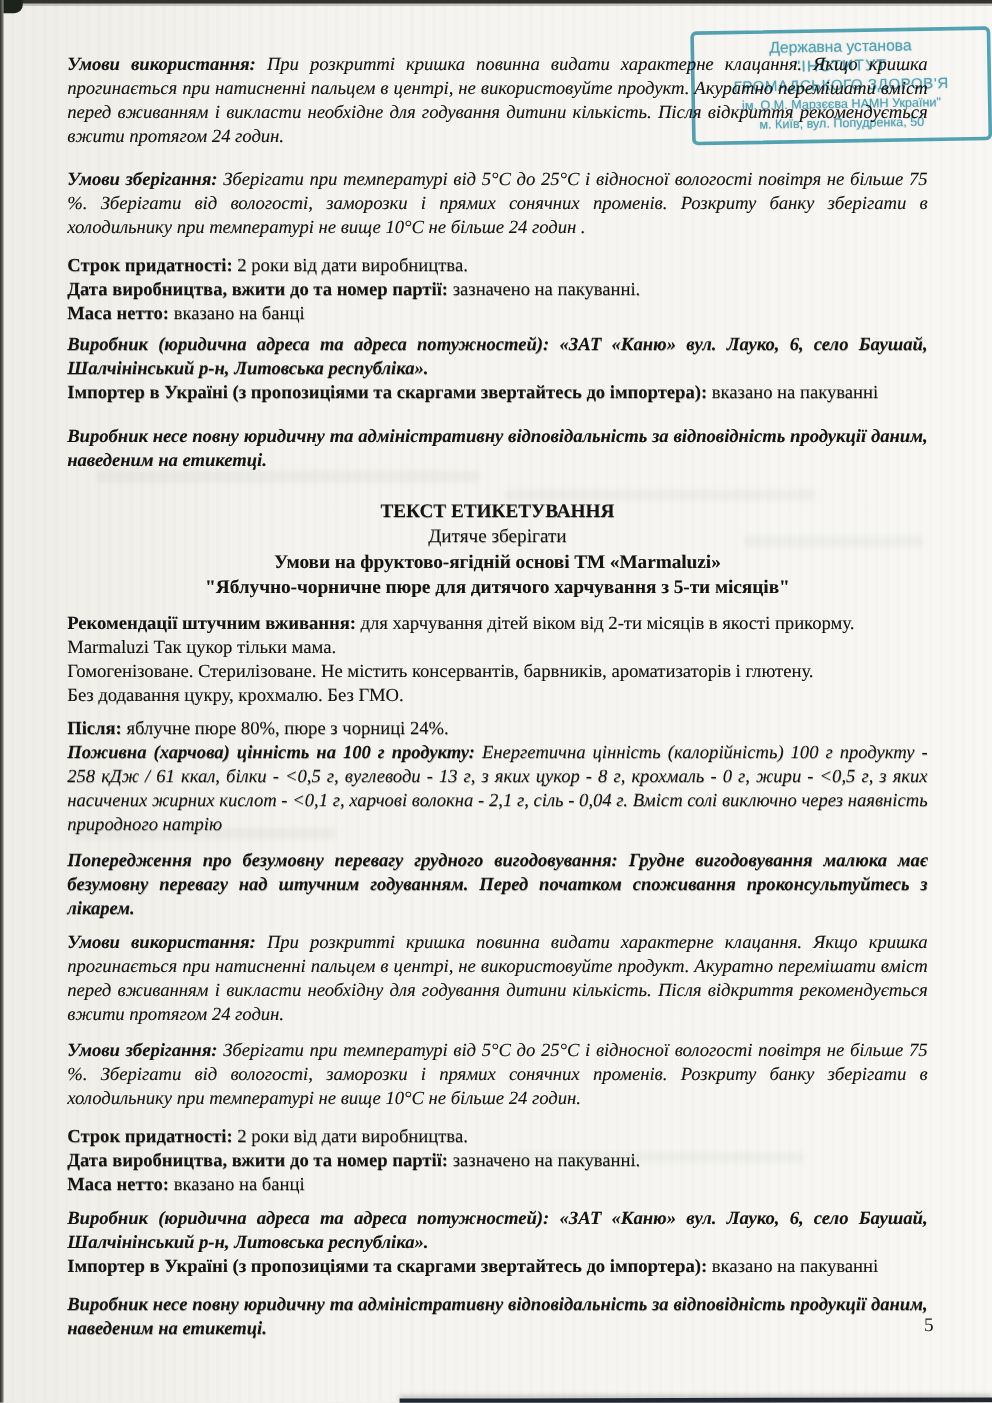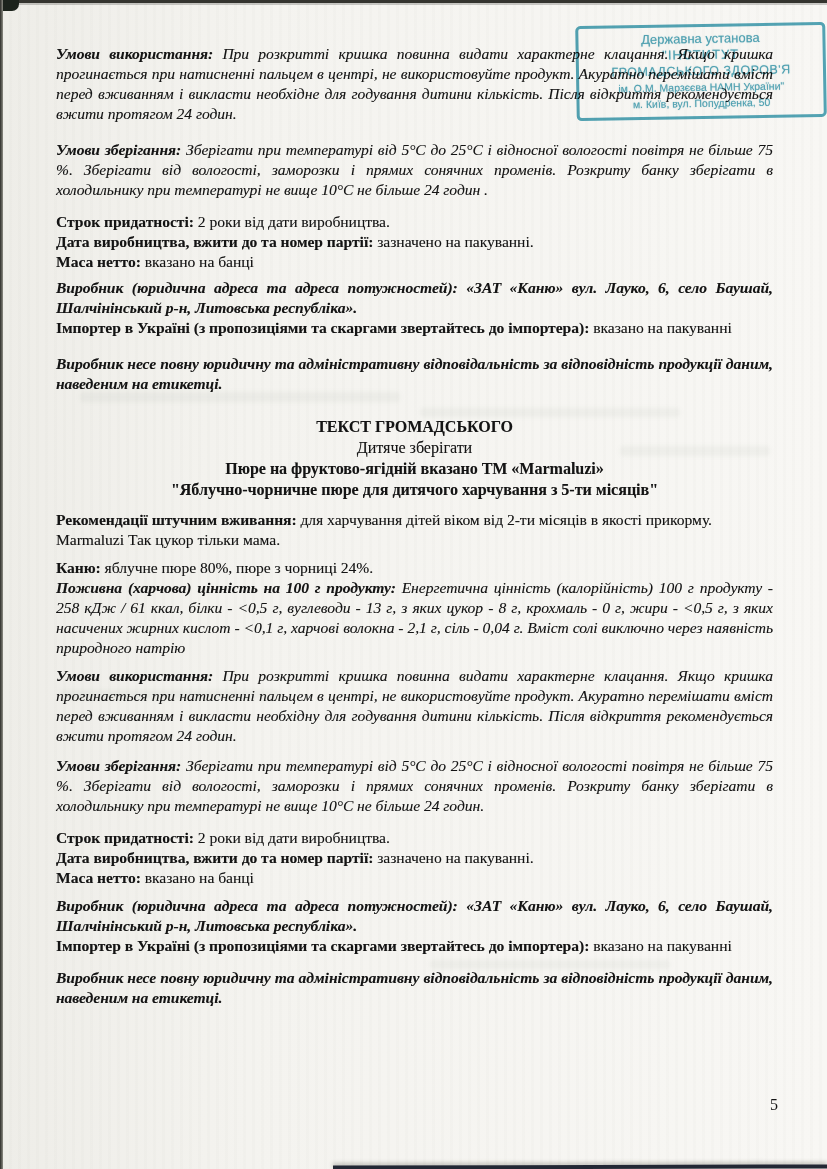--- a/index.html
+++ b/index.html
@@ -84,36 +84,39 @@
     <p class="mt12"><b>Строк придатності:</b> <span>2 роки від дати виробництва.</span></p>
     <p><b>Дата виробництва, вжити до та номер партії:</b> <span>зазначено на пакуванні.</span></p>
     <p><b>Маса нетто:</b> <span>вказано на банці</span></p>
 
     <p class="just boldblock mt6"><b>Виробник (юридична адреса та адреса потужностей):</b> <span>«ЗАТ «Каню» вул. Лауко, 6, село Баушай, Шалчінінський р-н, Литовська республіка».</span></p>
     <p><b>Імпортер в Україні (з пропозиціями та скаргами звертайтесь до імпортера):</b> <span>вказано на пакуванні</span></p>
 
     <p class="just boldblock mt16">Виробник несе повну юридичну та адміністративну відповідальність за відповідність продукції даним, наведеним на етикетці.</p>
 
     <div class="headings mt22">
-      <p class="h-bold">ТЕКСТ ГРОМАДСЬКОГО</p>
+      <p class="h-bold">ТЕКСТ ЕТИКЕТУВАННЯ</p>
       <p>Дитяче зберігати</p>
-      <p class="h-bold">Пюре на фруктово-ягідній вказано  ТМ «Marmaluzi»</p>
+      <p class="h-bold">Умови на фруктово-ягідній основі  ТМ «Marmaluzi»</p>
       <p class="h-bold">"Яблучно-чорничне пюре для дитячого харчування з 5-ти місяців"</p>
     </div>
 
     <div class="mt10">
       <p><b>Рекомендації штучним вживання:</b> <span>для харчування дітей віком від 2-ти місяців в якості прикорму.</span></p>
       <p>Marmaluzi Так цукор тільки мама.</p>
+      <p>Гомогенізоване. Стерилізоване. Не містить консервантів, барвників, ароматизаторів і глютену.</p>
+      <p>Без додавання цукру, крохмалю. Без ГМО.</p>
     </div>
 
     <div class="mt8">
-      <p><b>Каню:</b> <span>яблучне пюре 80%, пюре з чорниці 24%.</span></p>
+      <p><b>Після:</b> <span>яблучне пюре 80%, пюре з чорниці 24%.</span></p>
       <p class="just"><b>Поживна (харчова) цінність на 100 г продукту:</b> <span>Енергетична цінність (калорійність) 100 г продукту - 258 кДж / 61 ккал, білки - &lt;0,5 г, вуглеводи - 13 г, з яких цукор - 8 г, крохмаль - 0 г, жири - &lt;0,5 г, з яких насичених жирних кислот - &lt;0,1 г, харчові волокна - 2,1 г, сіль - 0,04 г. Вміст солі виключно через наявність природного натрію</span></p>
     </div>
 
+    <p class="just boldblock mt10"><b>Попередження про безумовну перевагу грудного вигодовування:</b> <span>Грудне вигодовування малюка має безумовну перевагу над штучним годуванням. Перед початком споживання проконсультуйтесь з лікарем.</span></p>
 
     <p class="just mt8"><b>Умови використання:</b> <span>При розкритті кришка повинна видати характерне клацання. Якщо кришка прогинається при натисненні пальцем в центрі, не використовуйте продукт. Акуратно перемішати вміст перед вживанням і викласти необхідну для годування дитини кількість. Після відкриття рекомендується вжити протягом 24 годин.</span></p>
 
     <p class="just mt10"><b>Умови зберігання:</b> <span>Зберігати при температурі від 5°С до 25°С і відносної вологості повітря не більше 75 %. Зберігати від вологості, заморозки і прямих сонячних променів. Розкриту банку зберігати в холодильнику при температурі не вище 10°С не більше 24 годин.</span></p>
 
     <p class="mt12"><b>Строк придатності:</b> <span>2 роки від дати виробництва.</span></p>
     <p><b>Дата виробництва, вжити до та номер партії:</b> <span>зазначено на пакуванні.</span></p>
     <p><b>Маса нетто:</b> <span>вказано на банці</span></p>
 
     <p class="just boldblock mt8"><b>Виробник (юридична адреса та адреса потужностей):</b> <span>«ЗАТ «Каню» вул. Лауко, 6, село Баушай, Шалчінінський р-н, Литовська республіка».</span></p>

